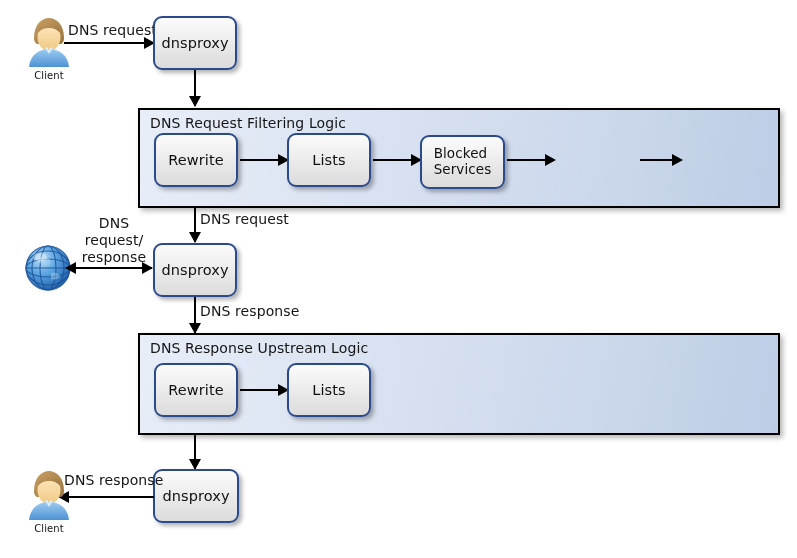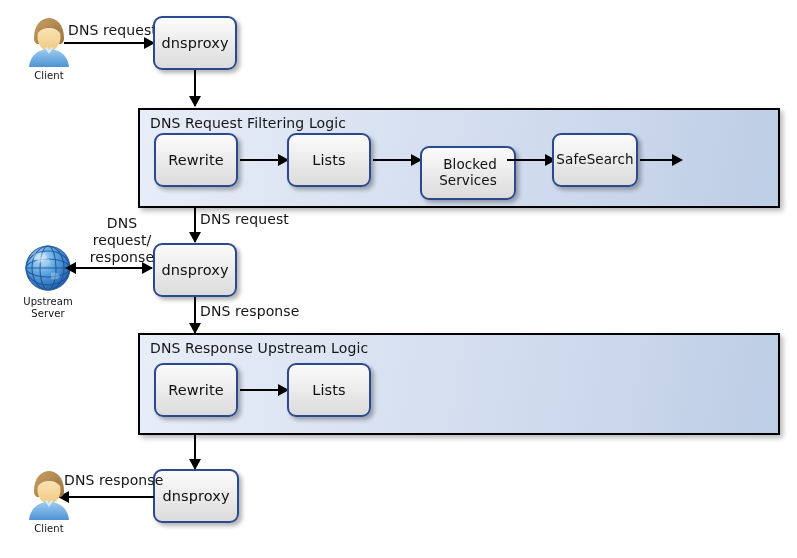--- a/index.html
+++ b/index.html
@@ -25,21 +25,21 @@
     border-radius: 9px;
     background: linear-gradient(180deg, #fbfbfb 0%, #f2f2f2 30%, #e4e4e4 72%, #dcdcdc 100%);
     box-shadow: 3px 3px 4px rgba(0,0,0,0.30);
     display: flex;
     align-items: center;
     justify-content: center;
     box-sizing: border-box;
     color: #101010;
     font-size: 14.5px;
     line-height: 1.15;
-    text-align: right;
+    text-align: left;
     white-space: pre-line;
     letter-spacing: 0.1px;
   }
   .node.small { font-size: 13.5px; }
 
   
   .group {
     position: absolute;
     border: 2px solid #000000;
     background: linear-gradient(100deg, #e8eef8 0%, #dde5f3 28%, #ccd8ec 70%, #bdcde5 100%);
@@ -149,26 +149,25 @@
   </div>
 
   <div class="node" style="left:154px; top:133px; width:84px; height:54px;">Rewrite</div>
   <div class="edge h" style="left:240px; top:159px; width:42px;"></div>
   <div class="arrowhead arrow-right" style="left:278px; top:154px;"></div>
 
   <div class="node" style="left:287px; top:133px; width:84px; height:54px;">Lists</div>
   <div class="edge h" style="left:373px; top:159px; width:42px;"></div>
   <div class="arrowhead arrow-right" style="left:411px; top:154px;"></div>
 
-  <div class="node small" style="left:420px; top:146px; width:96px; height:54px;">Blocked
+  <div class="node small" style="left:420px; top:135px; width:85px; height:54px;">Blocked
 Services</div>
   <div class="edge h" style="left:507px; top:159px; width:42px;"></div>
   <div class="arrowhead arrow-right" style="left:545px; top:154px;"></div>
 
-  <div class="node small" style="left:552px; top:133px; width:86px; height:54px;">SafeSearch</div>
   <div class="edge h" style="left:640px; top:159px; width:38px;"></div>
   <div class="arrowhead arrow-right" style="left:672px; top:154px;"></div>
 
 
   <div class="edge v" style="left:194px; top:208px; height:34px;"></div>
   <div class="arrowhead arrow-down" style="left:189px; top:232px;"></div>
   <div class="edge-label" style="left:200px; top:211px;">DNS request</div>
 
   <div class="globe" style="left:23px; top:243px;">
     <svg viewBox="0 0 50 50" width="50" height="50">
@@ -186,27 +185,25 @@
         <ellipse cx="25" cy="25" rx="16" ry="22"></ellipse>
         <line x1="3" y1="25" x2="47" y2="25"></line>
         <ellipse cx="25" cy="25" rx="22" ry="9"></ellipse>
         <ellipse cx="25" cy="25" rx="22" ry="17"></ellipse>
       </g>
       <path d="M14 16 q6 -4 11 -1 q4 3 1 7 q-5 2 -8 -1 Z" fill="#a8d2f0" opacity="0.55"></path>
       <path d="M28 30 q6 -2 9 3 q-3 5 -9 3 Z" fill="#a8d2f0" opacity="0.45"></path>
       <ellipse cx="17" cy="14" rx="7" ry="4.5" fill="#ffffff" opacity="0.35"></ellipse>
     </svg>
   </div>
-  <div class="caption" style="left:4px; top:296px; width:88px;">Upstream
-Server</div>
 
   <div class="edge h" style="left:74px; top:267px; width:78px;"></div>
   <div class="arrowhead arrow-left" style="left:65px; top:262px;"></div>
   <div class="arrowhead arrow-right" style="left:142px; top:262px;"></div>
-  <div class="edge-label center" style="left:82px; top:215px; width:80px;text-align:center;">DNS
+  <div class="edge-label center" style="left:74px; top:215px; width:80px;text-align:center;">DNS
 request/
 response</div>
 
   <div class="node" style="left:153px; top:243px; width:84px; height:54px;">dnsproxy</div>
 
   <div class="edge v" style="left:194px; top:297px; height:36px;"></div>
   <div class="arrowhead arrow-down" style="left:189px; top:323px;"></div>
   <div class="edge-label" style="left:200px; top:303px;">DNS response</div>
 
   <div class="group" style="left:138px; top:333px; width:642px; height:102px;">

